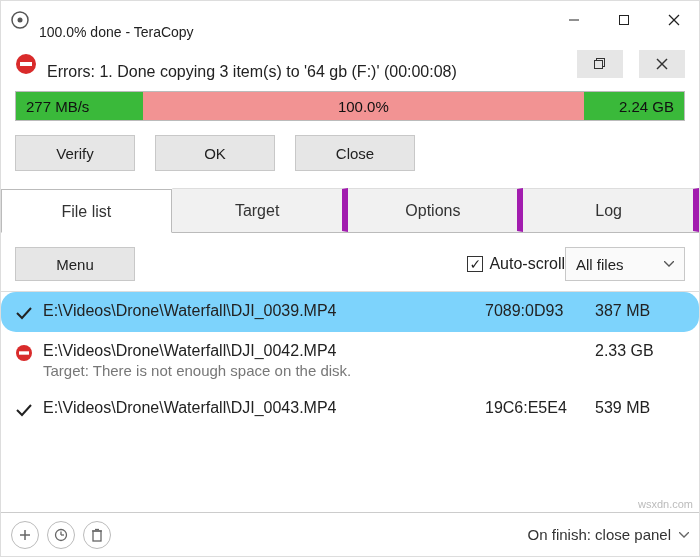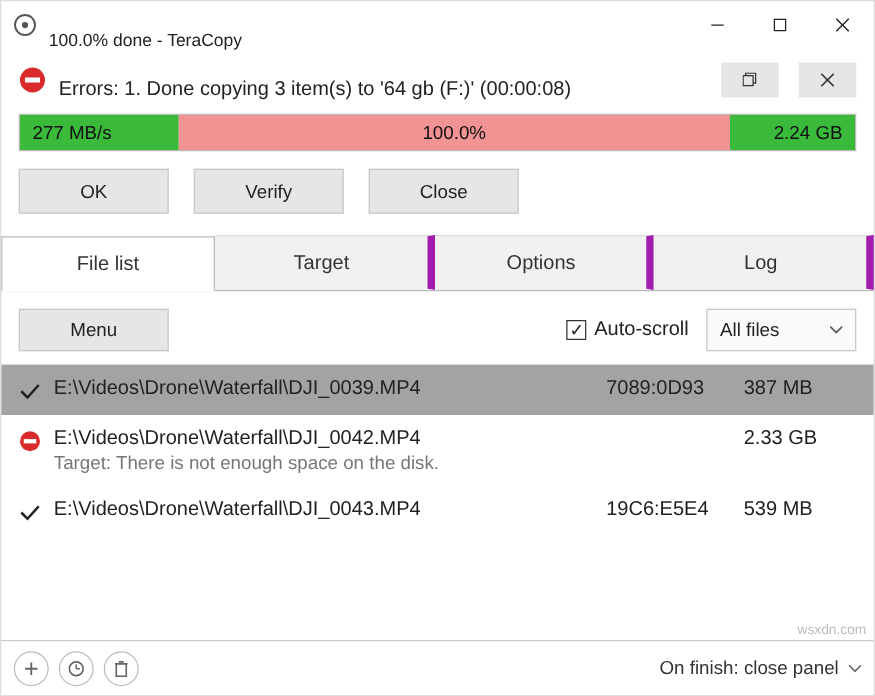--- a/index.html
+++ b/index.html
@@ -29,31 +29,31 @@
   .actions { display: flex; gap: 20px; padding: 14px; }
   .btn { min-width: 120px; height: 36px; background: #e6e6e6; border: 1px solid #c8c8c8; display: flex; align-items: center; justify-content: center; font-size: 15px; }
 
   
   .tabs { display: flex; align-items: flex-end; height: 44px; border-bottom: 1px solid #bbb; margin-top: 4px; }
   .tab { flex: 1; text-align: center; height: 44px; line-height: 44px; border: 1px solid transparent; font-size: 16px; color: #333; }
   .tab.active { border: 1px solid #bbb; border-bottom: 1px solid #fff; background: #fff; position: relative; top: 1px; }
   .tab:not(.active) { background: #f1f1f1; border-top: 1px solid #ddd; border-right: 6px solid #a21caf; }
 
   
-  .listbar { display: flex; align-items: center; padding: 14px 14px 10px 14px; gap: 14px; }
+  .listbar { display: flex; align-items: center; padding: 14px 14px 10px 14px; }
   .listbar .menu-btn { min-width: 120px; height: 34px; background: #e6e6e6; border: 1px solid #c8c8c8; display: flex; align-items: center; justify-content: center; font-size: 15px; }
   .listbar .spacer { flex: 1; }
   .listbar .chk { display: flex; align-items: center; gap: 6px; font-size: 16px; }
   .listbar .chk .box { width: 16px; height: 16px; border: 1px solid #333; display: flex; align-items: center; justify-content: center; font-size: 14px; line-height: 1; }
   .listbar .select { min-width: 120px; height: 34px; border: 1px solid #c8c8c8; background: #fafafa; display: flex; align-items: center; justify-content: space-between; padding: 0 10px; font-size: 15px; }
 
   
   .filelist { flex: 1; border-top: 1px solid #ddd; overflow: hidden; }
   .row { display: flex; align-items: flex-start; padding: 10px 14px; font-size: 16px; }
-  .row.selected { background: #a3a3a3; }
+  .row.selected { background: #7dd3fc; border-radius: 15px; }
   .row .ricon { width: 22px; flex-shrink: 0; margin-top: 2px; margin-right: 6px; }
   .row .rpath { flex: 1; }
   .row .rhash { width: 110px; text-align: left; }
   .row .rsize { width: 90px; text-align: left; }
   .row .rmsg { color: #777; font-size: 15px; margin-top: 2px; }
 
   
   .footer { height: 44px; border-top: 1px solid #ccc; display: flex; align-items: center; padding: 12px 10px; font-size: 15px; color: #333; }
   .footer .ficon { width: 28px; height: 28px; border: 1px solid #bbb; border-radius: 50%; display: flex; align-items: center; justify-content: center; margin-right: 8px; color: #666; font-size: 15px; }
   .footer .spacer { flex: 1; }
@@ -118,22 +118,22 @@
     </div>
   </div>
 
   <div class="progress-wrap">
     <div class="progress-left">277 MB/s</div>
     <div class="progress-mid">100.0%</div>
     <div class="progress-right">2.24 GB</div>
   </div>
 
   <div class="actions">
+    <div class="btn">Verify</div>
     <div class="btn">OK</div>
-    <div class="btn">Verify</div>
     <div class="btn">Close</div>
   </div>
 
   <div class="tabs">
     <div class="tab active">File list</div>
     <div class="tab">Target</div>
     <div class="tab">Options</div>
     <div class="tab">Log</div>
   </div>
 

